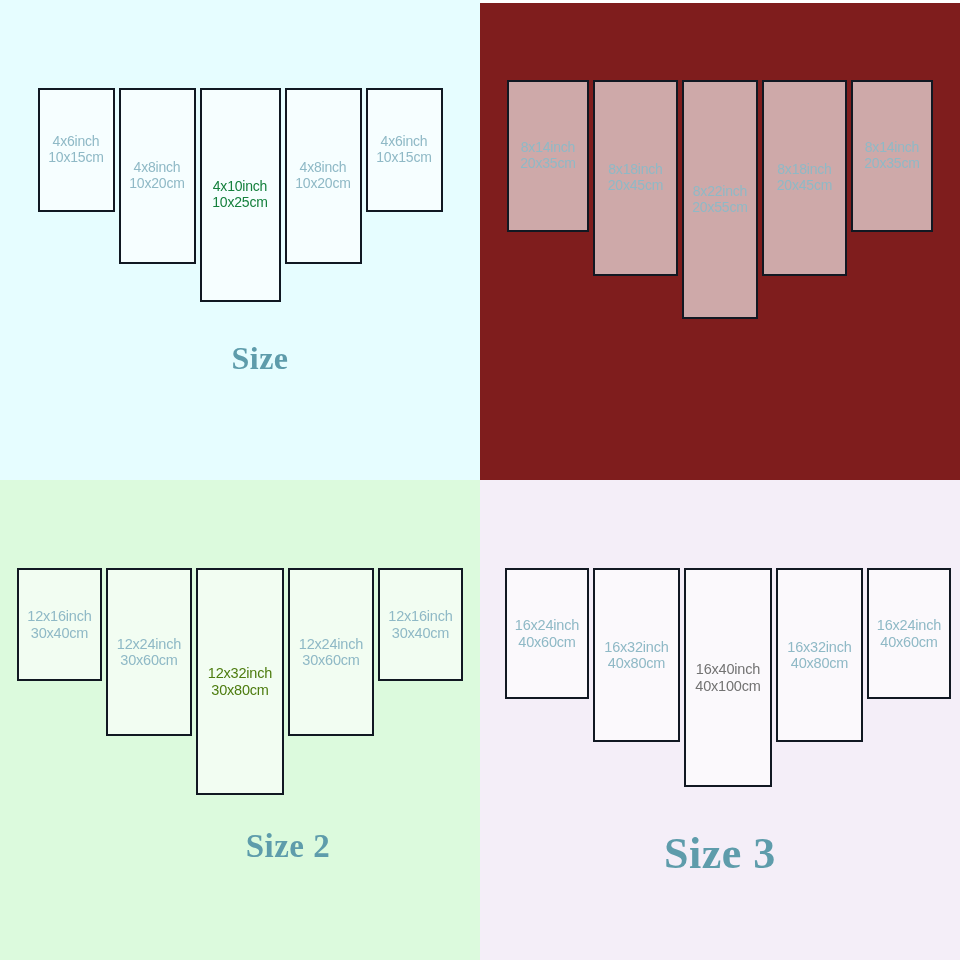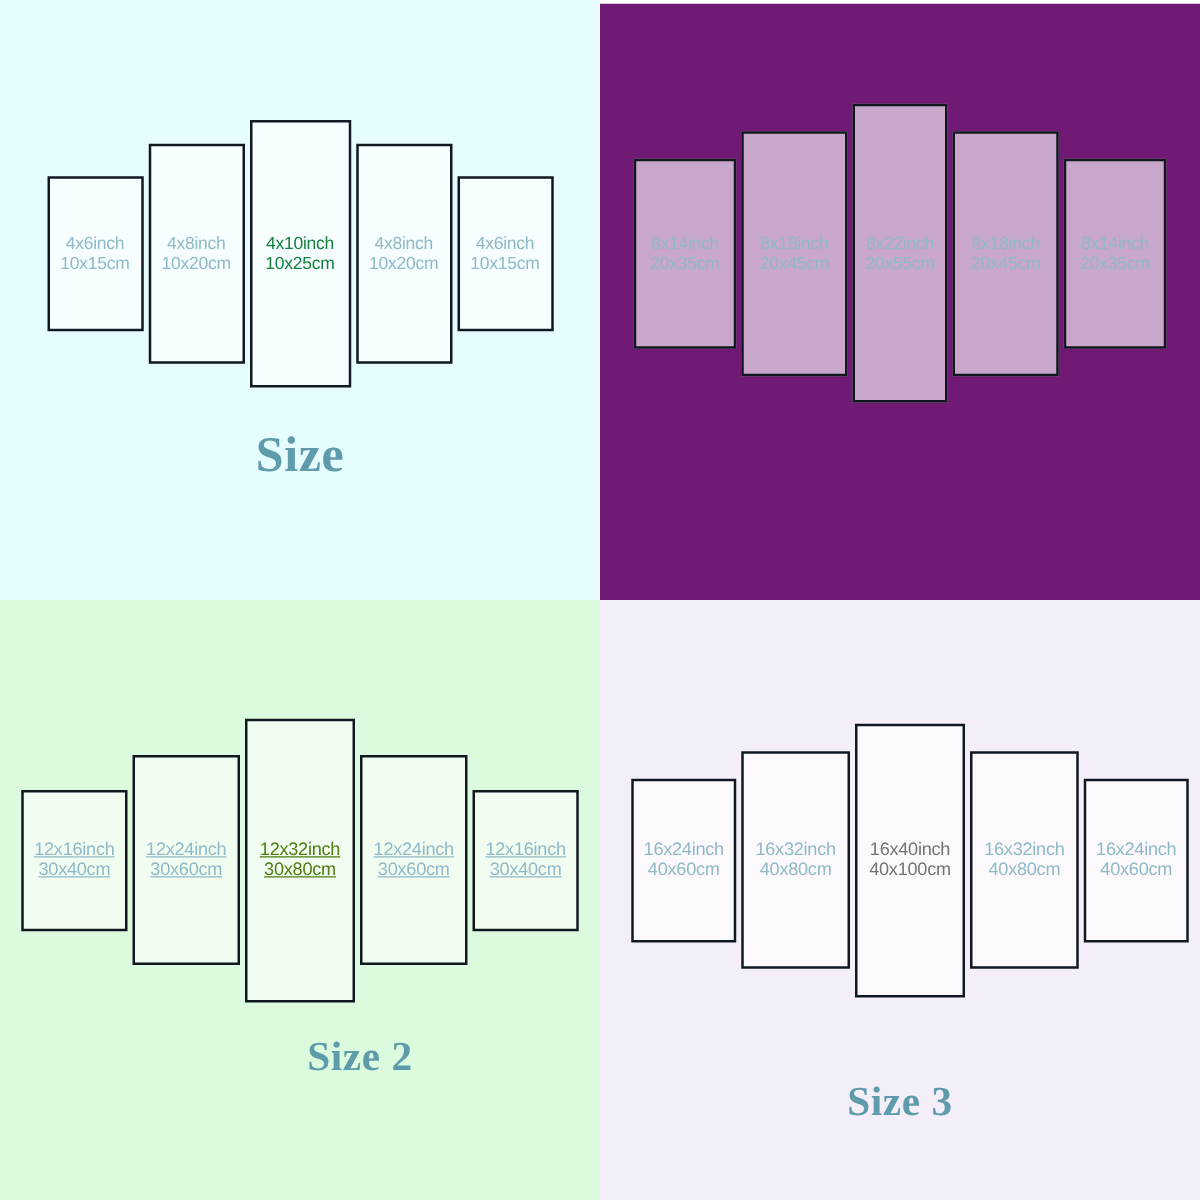--- a/index.html
+++ b/index.html
@@ -27,21 +27,21 @@
     height: 480px;
     overflow: hidden;
   }
 
   
   .panel-row {
     position: absolute;
     left: 0;
     width: 480px;
     display: flex;
-    align-items: center;
+    align-items: flex-start;
     justify-content: center;
   }
 
   .panel {
     position: relative;
     border: 2px solid #111822;
     background: rgba(255,255,255,0.62);
     display: flex;
     align-items: center;
     justify-content: center;
@@ -71,39 +71,39 @@
     color: #5e9cab;
     letter-spacing: 0.5px;
   }
 
   
 
   
   #q0 { background: #e6fdff; }
   #q0 .panel-row { top: 88px; height: 230px; }
   #q0 .panel-label { font-size: 14px; }
-  #q0 .caption { top: 340px; font-size: 40px; }
+  #q0 .caption { top: 340px; font-size: 32px; margin-left: 20px; }
 
   
   #q1 { background: #fffce1; }
   #q1 .panel-row { top: 80px; height: 245px; }
   #q1 .panel-label { font-size: 14px; }
   #q1 .caption { top: 340px; font-size: 32px; }
 
   
   #q2 { background: #dcfadd; }
   #q2 .panel-row { top: 88px; height: 240px; }
-  #q2 .panel-label { font-size: 14.5px; text-decoration: underline; }
+  #q2 .panel-label { font-size: 14.5px; }
   #q2 .caption { top: 348px; font-size: 33px; }
 
   
   #q3 { background: #f4eef8; }
   #q3 .panel-row { top: 88px; height: 240px; }
   #q3 .panel-label { font-size: 14.5px; }
-  #q3 .caption { top: 348px; font-size: 33px; margin-top: 36px; }
+  #q3 .caption { top: 348px; font-size: 44px; }
 
   
   #q1::before {
     content: "";
     position: absolute;
     top: 0; left: 0;
     width: 480px; height: 3px;
     background: #ffffff;
   }
 </style>
@@ -124,21 +124,21 @@
         </div>
         <div class="panel" style="width: 77px; height: 176px; border-color: rgb(17, 24, 34);">
           <div class="panel-label" style="color: rgb(143, 185, 198);"><span>4x8inch</span><span class="line2">10x20cm</span></div>
         </div>
         <div class="panel" style="width: 77px; height: 124px; border-color: rgb(17, 24, 34);">
           <div class="panel-label" style="color: rgb(143, 185, 198);"><span>4x6inch</span><span class="line2">10x15cm</span></div>
         </div>
       </div>
       <div class="caption" style="color: rgb(94, 156, 171);">Size</div>
     </div>
-    <div class="quadrant" id="q1" style="background: #701a75;">
+    <div class="quadrant" id="q1" style="background: #7f1d1d;">
       <div class="panel-row" style="gap: 4px;">
         <div class="panel" style="width: 82px; height: 152px; border-color: rgb(17, 24, 34);">
           <div class="panel-label" style="color: rgb(143, 185, 198);"><span>8x14inch</span><span class="line2">20x35cm</span></div>
         </div>
         <div class="panel" style="width: 85px; height: 196px; border-color: rgb(17, 24, 34);">
           <div class="panel-label" style="color: rgb(143, 185, 198);"><span>8x18inch</span><span class="line2">20x45cm</span></div>
         </div>
         <div class="panel" style="width: 76px; height: 239px; border-color: rgb(17, 24, 34);">
           <div class="panel-label" style="color: rgb(143, 185, 198);"><span>8x22inch</span><span class="line2">20x55cm</span></div>
         </div>

